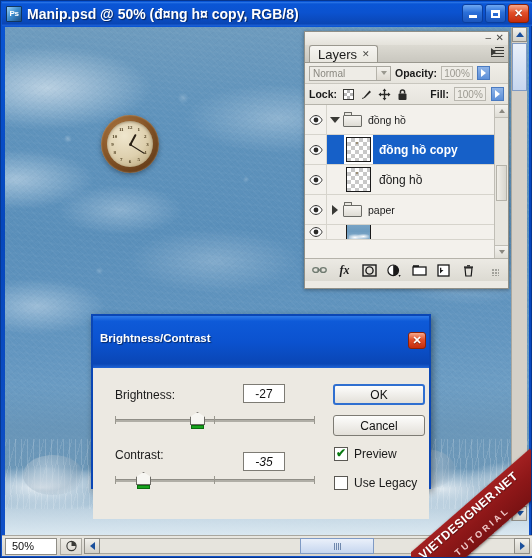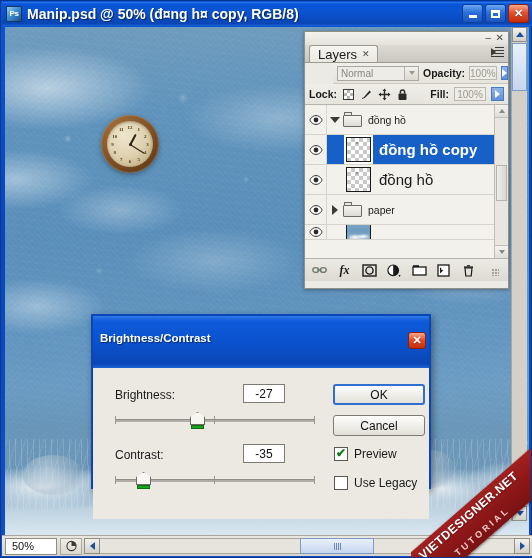--- a/index.html
+++ b/index.html
@@ -125,21 +125,21 @@
   .lp-tab .x{font-size:9px;color:#4a4a46;}
   .lp-menu{position:absolute;right:4px;top:2px;width:13px;height:12px;}
   .lp-menu i{display:block;height:1px;background:#3a3a36;margin-bottom:2px;}
   .lp-menu i:first-child{width:9px;margin-left:4px;}
   .lp-menu i:nth-child(2){width:13px;}
   .lp-menu i:nth-child(3){width:13px;}
   .lp-menu i:nth-child(4){width:13px;margin-bottom:0;}
   .lp-menu .tri{position:absolute;left:0;top:1px;width:0;height:0;border-top:4px solid transparent;border-bottom:4px solid transparent;border-left:5px solid #3a3a36;}
 
   .lp-row{display:flex;align-items:center;height:20px;padding:0 4px;gap:4px;
-    background:linear-gradient(180deg,#f0eee8,#e6e4dd);border-bottom:1px solid #c9c7bf;margin-left:28px;}
+    background:linear-gradient(180deg,#f0eee8,#e6e4dd);border-bottom:1px solid #c9c7bf;}
   .blend-sel{flex:0 0 auto;width:82px;height:15px;border:1px solid #a9a79f;background:#eeece6;
     display:flex;align-items:center;box-sizing:border-box;}
   .blend-sel .v{flex:1;padding-left:3px;color:#8a8880;font-size:10px;}
   .blend-sel .arw{width:13px;height:13px;display:flex;align-items:center;justify-content:center;
     background:linear-gradient(180deg,#f3f1ec,#ddd9d0);border-left:1px solid #b5b3aa;}
   .caret-d{width:0;height:0;border-left:3.5px solid transparent;border-right:3.5px solid transparent;border-top:4px solid #9a988f;}
   .lbl-b{font-weight:bold;font-size:10.5px;color:#1a1a1a;}
   .numfield{width:32px;height:14px;border:1px solid #b9b7af;background:#eeece6;color:#9b9990;
     display:flex;align-items:center;justify-content:center;font-size:10px;box-sizing:border-box;}
   .numarw{width:13px;height:14px;background:linear-gradient(180deg,#8fb4e8,#5d8fd8);
@@ -175,21 +175,21 @@
     background-image:linear-gradient(45deg,#c8c8c8 25%,transparent 25%,transparent 75%,#c8c8c8 75%),
                      linear-gradient(45deg,#c8c8c8 25%,#fff 25%,#fff 75%,#c8c8c8 75%);
     background-size:8px 8px;background-position:0 0,4px 4px;position:relative;}
   .thumb.selected{box-shadow:0 0 0 2px #fff;}
   .thumb .spk{position:absolute;left:9px;top:4px;width:2px;height:2px;background:#8a7a5a;border-radius:50%;}
   .thumb.sky-thumb{background-image:none;
     background:linear-gradient(180deg,#7fa8c8 0%,#6d9cc0 45%,#9cbcd4 100%);}
   .thumb.sky-thumb::after{content:"";position:absolute;left:2px;bottom:3px;width:20px;height:9px;
     background:radial-gradient(ellipse 12px 5px at 30% 60%, #fff, rgba(255,255,255,0) 72%),
                radial-gradient(ellipse 10px 4px at 72% 50%, #fff, rgba(255,255,255,0) 72%);}
-  .lname{font-size:15px;color:#1a1a1a;white-space:nowrap;}
+  .lname{font-size:12px;color:#1a1a1a;white-space:nowrap;}
   .gname{font-size:10.5px;color:#1a1a1a;white-space:nowrap;margin-left:4px;}
 
   .lp-scroll{position:absolute;right:0;top:0;width:13px;height:153px;background:#e8e6df;border-left:1px solid #c0beb6;}
   .lp-sc-btn{width:13px;height:13px;background:linear-gradient(180deg,#f4f3ef,#dfddd5);border-bottom:1px solid #c0beb6;
     display:flex;align-items:center;justify-content:center;box-sizing:border-box;}
   .lp-sc-btn.bot{position:absolute;bottom:0;border-bottom:none;border-top:1px solid #c0beb6;}
   .chev-u{width:0;height:0;border-left:3.5px solid transparent;border-right:3.5px solid transparent;border-bottom:4px solid #8a8880;}
   .chev-d{width:0;height:0;border-left:3.5px solid transparent;border-right:3.5px solid transparent;border-top:4px solid #8a8880;}
   .lp-sc-thumbbar{position:absolute;left:1px;top:60px;width:11px;height:36px;background:linear-gradient(90deg,#f0eee8,#d8d6ce);
     border:1px solid #b5b3aa;box-sizing:border-box;}
@@ -551,21 +551,21 @@
           <i class="bc-tick l"></i>
           <i class="bc-tick c"></i>
           <i class="bc-tick r"></i>
           <span class="bc-thumb" id="bThumb" style="left: 41%;">
             <i class="cap"></i>
             <i class="base"></i>
           </span>
         </div>
 
         <span class="bc-lbl" style="left:22px;top:80px;">Contrast:</span>
-        <div class="bc-num" style="left:150px;top:76px;">-35</div>
+        <div class="bc-num" style="left:150px;top:84px;font-style:italic;">-35</div>
         <div class="bc-slider" style="left:22px;top:104px;">
           <i class="bc-track"></i>
           <i class="bc-tick l"></i>
           <i class="bc-tick c"></i>
           <i class="bc-tick r"></i>
           <span class="bc-thumb" id="cThumb" style="left: 14%;">
             <i class="cap"></i>
             <i class="base"></i>
           </span>
         </div>

